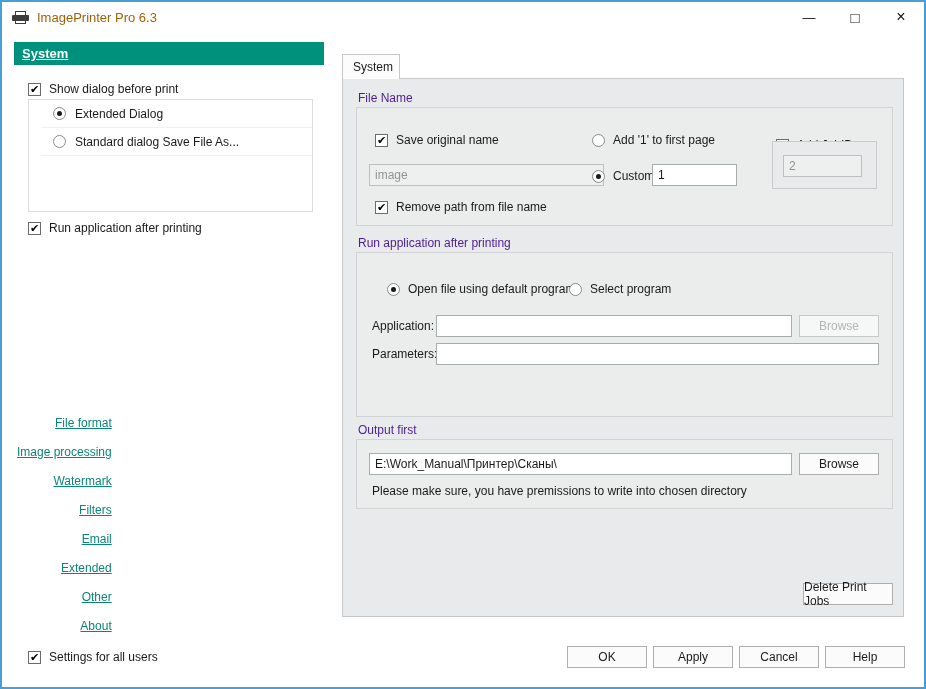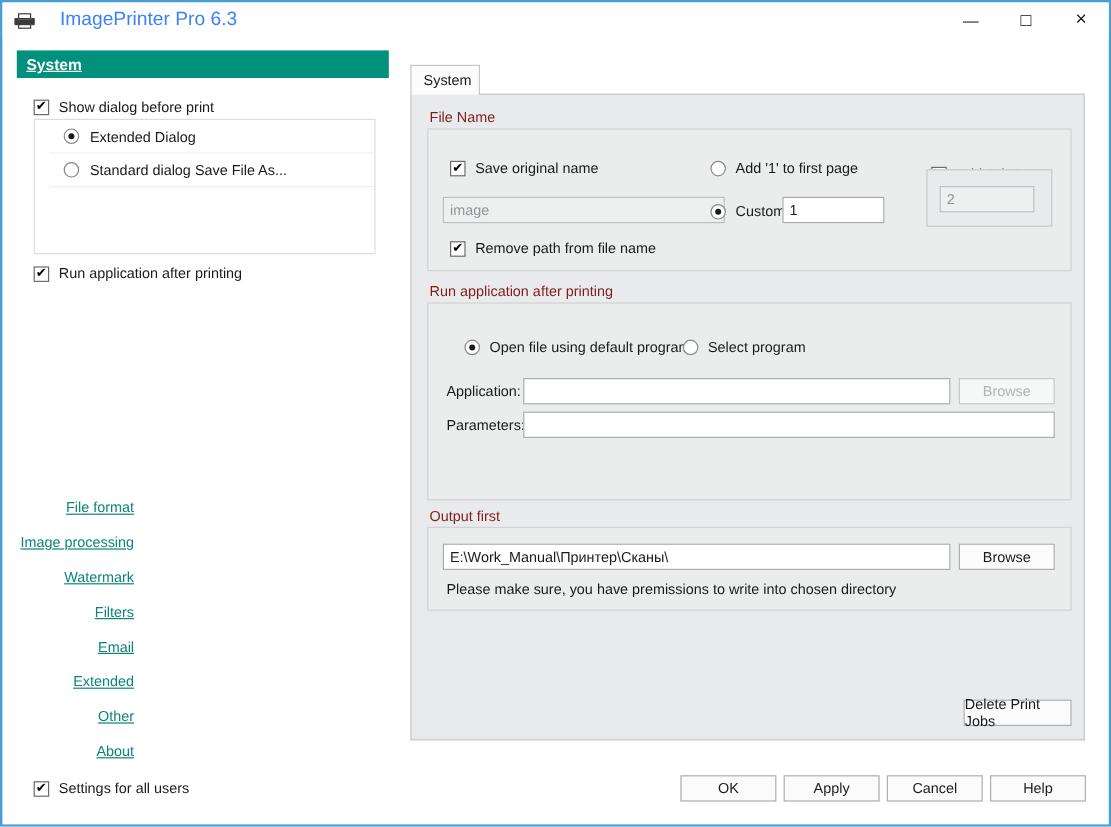--- a/index.html
+++ b/index.html
@@ -21,21 +21,21 @@
   .titlebar {
     position: absolute; left: 0; top: 0; right: 0; height: 30px;
     background: #fff;
     display: flex; align-items: center;
   }
   .title-left { display: flex; align-items: center; padding-left: 10px; }
   .printer-icon { position: relative; width: 17px; height: 13px; margin-right: 8px; display: inline-block; }
   .printer-icon .p-body { position: absolute; left: 0; top: 4px; width: 17px; height: 6px; background: #3c3c3c; border-radius: 1px; }
   .printer-icon .p-top  { position: absolute; left: 3px; top: 0; width: 11px; height: 5px; background: #fff; border: 1px solid #3c3c3c; }
   .printer-icon .p-bot  { position: absolute; left: 3px; top: 9px; width: 11px; height: 4px; background: #fff; border: 1px solid #3c3c3c; }
-  .title-text { font-size: 16px; color: #3b82f6; margin-left: 13px; }
+  .title-text { font-size: 13px; color: #a16207; }
   .win-controls { position: absolute; right: 0; top: 0; height: 30px; display: flex; }
   .win-btn {
     width: 46px; height: 30px; display: flex; align-items: center; justify-content: center;
     font-size: 13px; color: #111; cursor: default;
   }
   .win-btn.maximize { font-size: 15px; }
   .win-btn.close { font-size: 16px; }
   
   .cb {
     width: 13px; height: 13px; background: #fff; border: 1px solid #6a6a6a;
@@ -80,21 +80,21 @@
   
   .tab {
     position: absolute; left: 340px; top: 52px; width: 58px; height: 25px;
     background: #fcfcfc; border: 1px solid #c6c7c8; border-bottom: none;
     display: flex; align-items: center; padding-left: 10px; z-index: 2; font-size: 12px;
   }
   .panel {
     position: absolute; left: 340px; top: 76px; width: 562px; height: 539px;
     background: #e9eaeb; border: 1px solid #c6c7c8;
   }
-  .group-title { position: absolute; font-size: 12px; color: #7f1d1d; }
+  .group-title { position: absolute; font-size: 12px; color: #4c1d95; }
   .group-box { position: absolute; background: #ebecec; border: 1px solid #d2d3d4; }
   .jobid-box { position: absolute; left: 415px; top: 33px; width: 105px; height: 48px; background: #e9eaeb; border: 1px solid #c9cacb; }
   .note-text { position: absolute; white-space: nowrap; color: #1a1a1a; }
 </style>
 </head>
 <body>
 
 <div class="window">
 
   <div class="titlebar">

